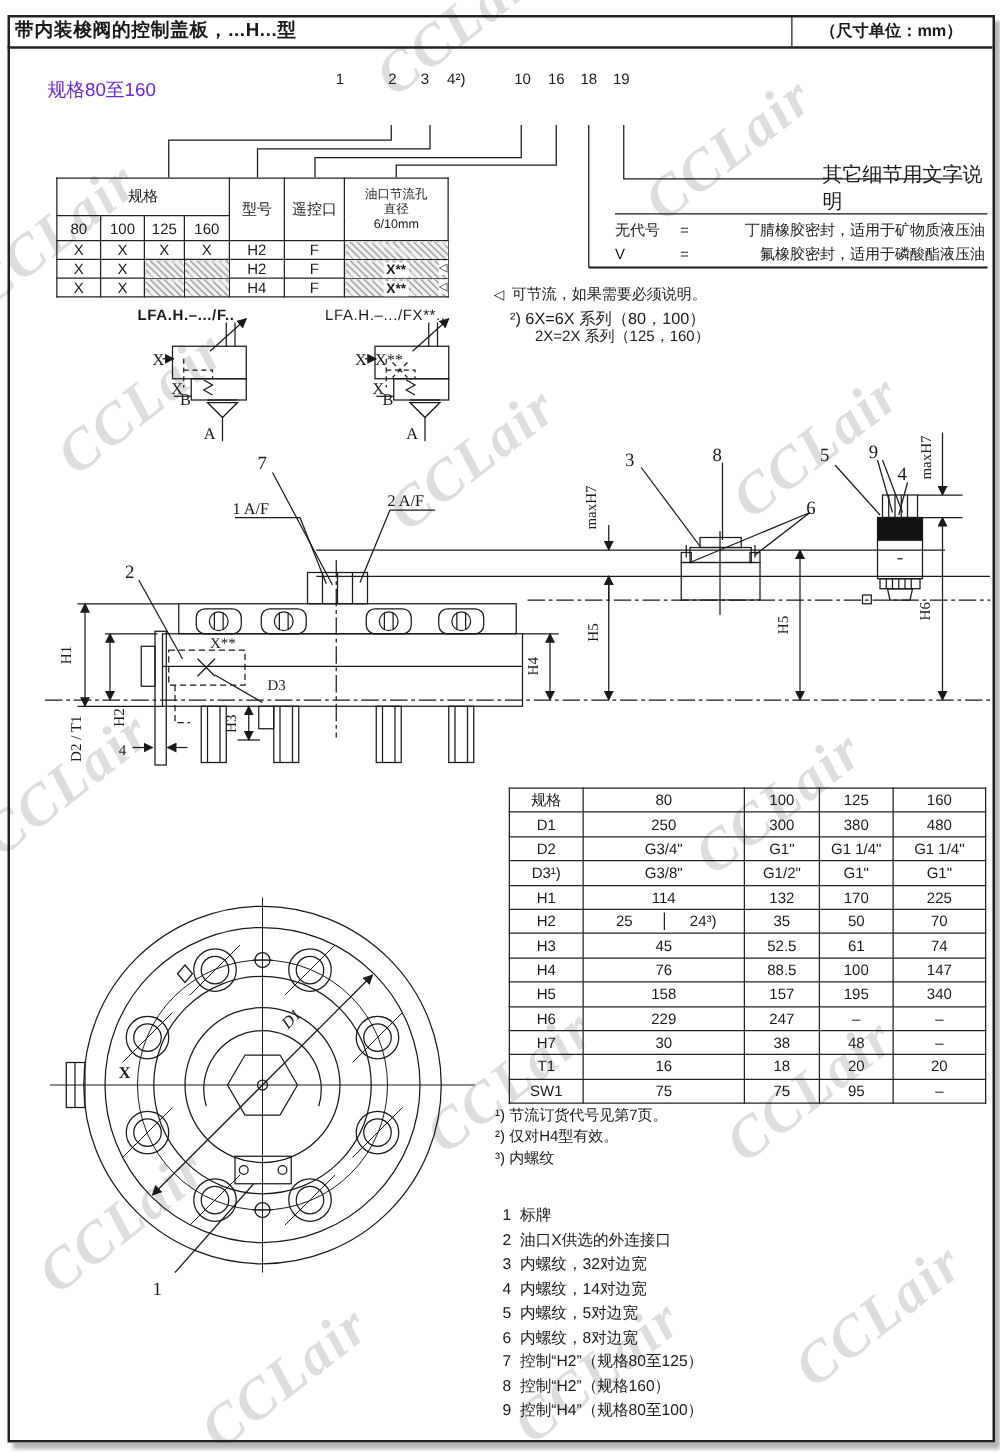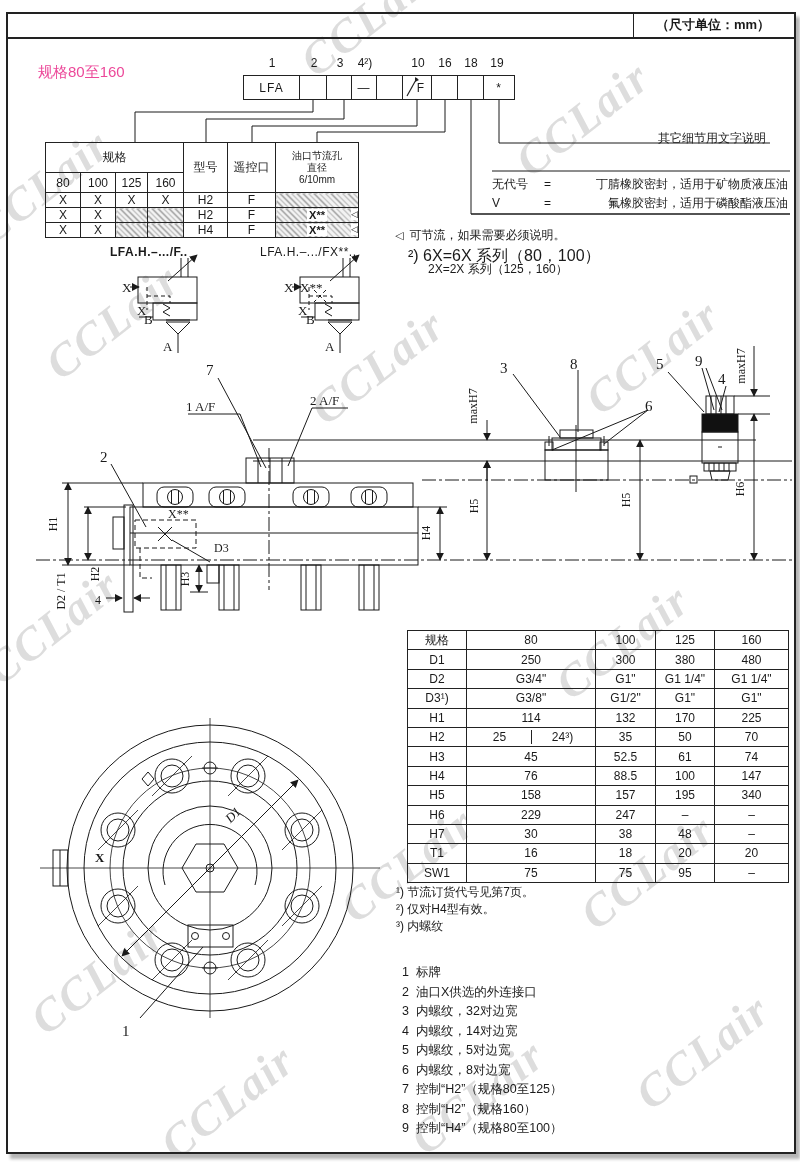--- a/index.html
+++ b/index.html
@@ -6,42 +6,42 @@
   #page{position:relative;width:800px;height:1162px;background:#ffffff;overflow:hidden;
         font-family:"Liberation Sans","DejaVu Sans",sans-serif;color:#1a1a1a;}
   
   #frame{position:absolute;left:6px;top:12px;width:786px;height:1138px;border:2px solid #222;
          box-shadow:4px 5px 3px #b5b5b5;z-index:2;pointer-events:none;}
   #hdr-rule{position:absolute;left:6px;top:37px;width:788px;height:0;border-top:2px solid #222;z-index:2;}
   #hdr-div{position:absolute;left:633px;top:12px;width:0;height:25px;border-left:1.5px solid #222;z-index:2;}
   .abs{position:absolute;z-index:3;}
   #title{left:12px;top:15px;font-size:15px;font-weight:bold;letter-spacing:.5px;}
   #unit{left:636px;top:16px;width:154px;text-align:center;font-size:13px;font-weight:bold;}
-  #range{left:38px;top:63px;font-size:15px;color:#ec4899;}
+  #range{left:38px;top:63px;font-size:15px;color:#6d28d9;}
   
   .wm{position:absolute;z-index:1;font-family:"Liberation Serif","DejaVu Serif",serif;
       font-style:italic;font-weight:bold;font-size:46px;color:#c7c7c7;opacity:.6;
       transform:rotate(-38deg);letter-spacing:2px;white-space:nowrap;pointer-events:none;}
   
   #code-row{left:243px;top:75px;display:flex;height:25px;}
   #code-row .cc{border:1.5px solid #222;border-left:none;box-sizing:border-box;
       display:flex;align-items:center;justify-content:center;font-size:12px;letter-spacing:1px;position:relative;}
   #code-row .cc:first-child{border-left:1.5px solid #222;}
   .code-num{position:absolute;z-index:3;top:56px;font-size:12px;transform:translateX(-50%);}
-  #other-note{left:658px;top:130px;font-size:12px;}
+  #other-note{left:658px;top:130px;font-size:16px;}
   
   #seals{left:492px;top:175px;width:296px;font-size:12px;line-height:19px;}
   .seal-row{display:flex;}
   .seal-code{width:52px;}
   .seal-eq{width:18px;}
   .seal-desc{flex:1;text-align:right;}
   
   #note1{left:395px;top:227px;font-size:12px;}
   #note1 .flag{font-size:11px;margin-right:6px;}
-  #note2{left:408px;top:246px;font-size:16px;}
+  #note2{left:408px;top:246px;font-size:13px;}
   #note3{left:428px;top:261px;font-size:12px;}
   
   #sel-table{left:45px;top:142px;border-collapse:collapse;table-layout:fixed;z-index:3;position:absolute;}
   #sel-table td,#sel-table th{border:1.5px solid #222;font-size:12px;text-align:center;
       padding:0;font-weight:normal;box-sizing:border-box;position:relative;}
   #sel-table .small{font-size:10px;line-height:12px;}
   .hatch{background:repeating-linear-gradient(45deg,#9a9a9a 0 1px,#f2f2f2 1px 4px),
                     repeating-linear-gradient(-45deg,#9a9a9a 0 1px,transparent 1px 4px);}
   .orif-x{background:#fff;padding:0 2px;font-size:11px;font-weight:bold;position:relative;z-index:1;}
   .cell-flag{position:absolute;right:0;top:1px;font-size:9px;background:#fff;z-index:2;line-height:11px;}
@@ -81,49 +81,33 @@
   <div class="wm" style="left:330px;top:838px">CCLair</div>
   <div class="wm" style="left:570px;top:845px">CCLair</div>
   <div class="wm" style="left:20px;top:950px">CCLair</div>
   <div class="wm" style="left:150px;top:1075px">CCLair</div>
   <div class="wm" style="left:400px;top:1070px">CCLair</div>
   <div class="wm" style="left:625px;top:1025px">CCLair</div>
 
   <div id="frame"></div>
   <div id="hdr-rule"></div>
   <div id="hdr-div"></div>
+  <div id="title" class="abs">带内装梭阀的控制盖板，...H...型</div>
   <div id="unit" class="abs">（尺寸单位：mm）</div>
   <div id="range" class="abs">规格80至160</div>
 
   <div class="code-num" style="left:272px">1</div>
   <div class="code-num" style="left:314px">2</div>
   <div class="code-num" style="left:340px">3</div>
   <div class="code-num" style="left:365px">4²)</div>
   <div class="code-num" style="left:418px">10</div>
   <div class="code-num" style="left:445px">16</div>
   <div class="code-num" style="left:471px">18</div>
   <div class="code-num" style="left:497px">19</div>
 
-  <div id="code-row" class="abs">
-    <div class="cc" style="width:57px">LFA</div>
-    <div class="cc" style="width:27px"></div>
-    <div class="cc" style="width:25px"></div>
-    <div class="cc" style="width:25px">—</div>
-    <div class="cc" style="width:26px"></div>
-    <div class="cc" style="width:29px">
-      <svg width="29" height="22" viewBox="0 0 29 22" style="position:absolute;left:0;top:0">
-        <line x1="4" y1="20" x2="14" y2="2" stroke="#222" stroke-width="1.2"></line>
-        <path d="M12,1 L16,4 L12,6 Z" fill="#222"></path>
-      </svg>
-      <span style="position:relative;left:4px">F</span>
-    </div>
-    <div class="cc" style="width:26px"></div>
-    <div class="cc" style="width:26px"></div>
-    <div class="cc" style="width:31px">*</div>
-  </div>
 
   <div id="other-note" class="abs">其它细节用文字说明</div>
 
   <div id="seals" class="abs">
     <div class="seal-row">
       <span class="seal-code">无代号</span>
       <span class="seal-eq">=</span>
       <span class="seal-desc">丁腈橡胶密封，适用于矿物质液压油</span>
     </div>
     <div class="seal-row">

